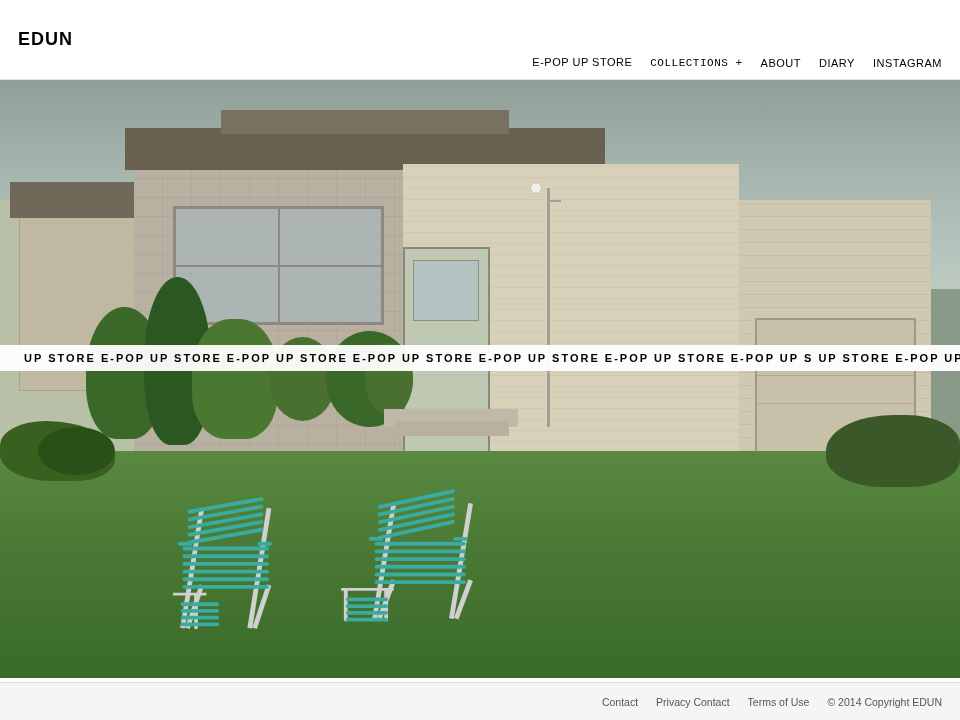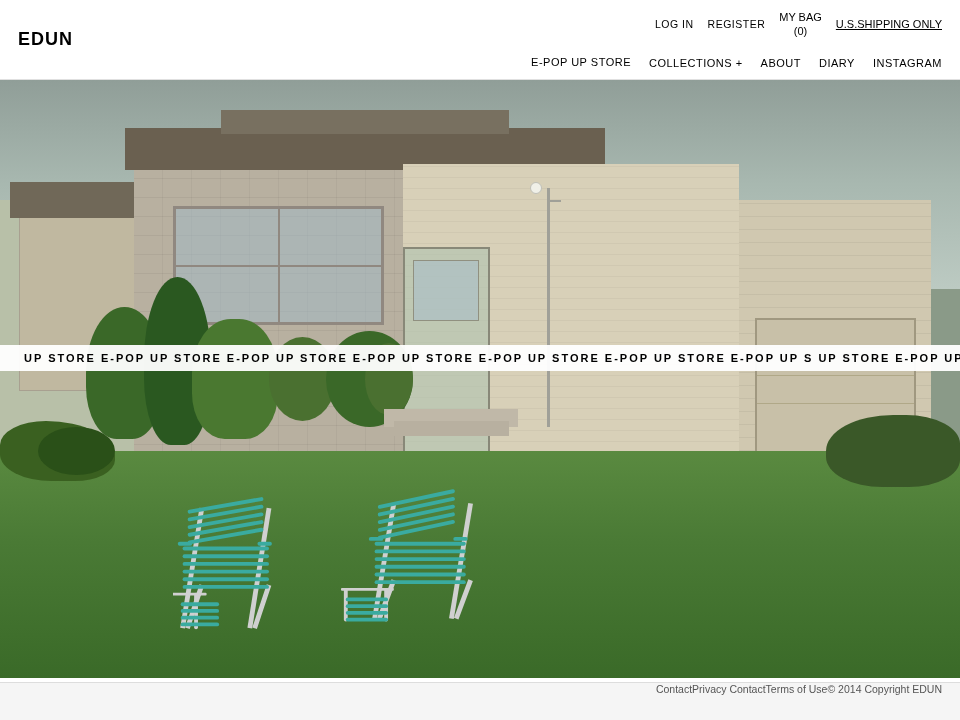--- a/index.html
+++ b/index.html
@@ -86,36 +86,39 @@
     }
 
     
     #footer {
       position: absolute;
       bottom: 0; left: 0; right: 0;
       height: 38px;
       background: #f5f5f5;
       border-top: 1px solid #ddd;
       display: flex;
+      align-items: center;
       justify-content: flex-end;
       padding-right: 18px;
+      gap: 18px;
       font-size: 10.5px;
       color: #555;
     }
 
     #footer a {
       text-decoration: none;
       color: #555;
       font-size: 10.5px;
     }
 
     .collections-plus {
       display: inline-flex;
       align-items: center;
       gap: 2px;
+      font-family: Liberation Mono, monospace;
     }
 
     
     #realistic-photo {
       position: absolute;
       top: 80px;
       left: 0;
       width: 960px;
       height: 598px;
       overflow: hidden;
@@ -166,29 +169,20 @@
       text-transform: uppercase;
       padding: 0 24px;
     }
   </style>
 </head>
 <body>
 
 <div id="header">
   <div id="logo">EDUN</div>
 
-  <div id="top-right">
-    <a href="#">LOG IN</a>
-    <a href="#">REGISTER</a>
-    <div id="my-bag">
-      <div>MY BAG</div>
-      <div>(0)</div>
-    </div>
-    <div id="us-shipping">U.S.SHIPPING ONLY</div>
-  </div>
 
   <nav id="nav">
     <div id="epop-up-nav">
       <a href="#">E-POP UP STORE</a>
     </div>
     <a href="#">
       <span class="collections-plus">COLLECTIONS +</span>
     </a>
     <a href="#">ABOUT</a>
     <a href="#">DIARY</a>

